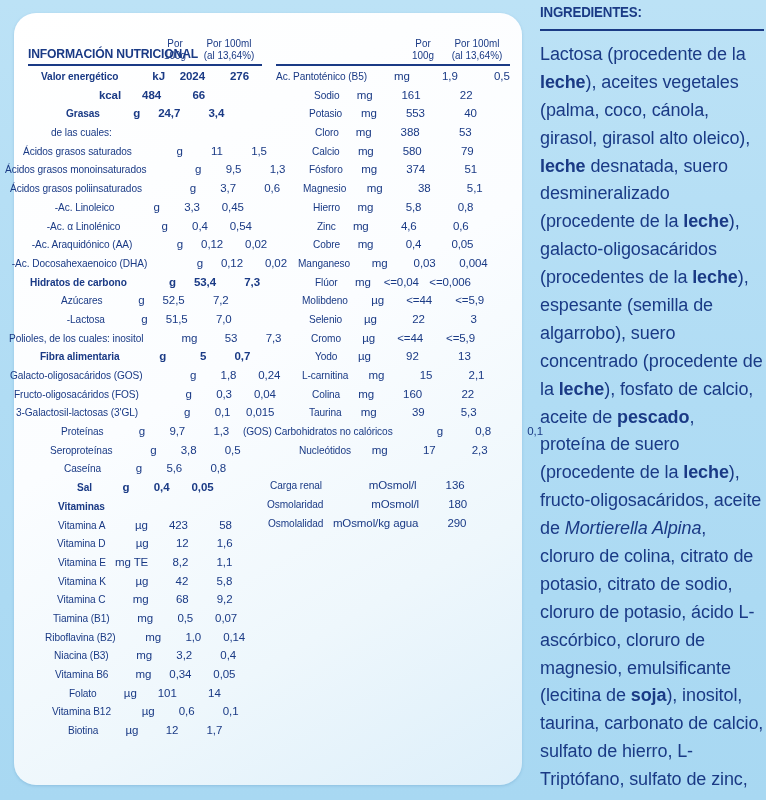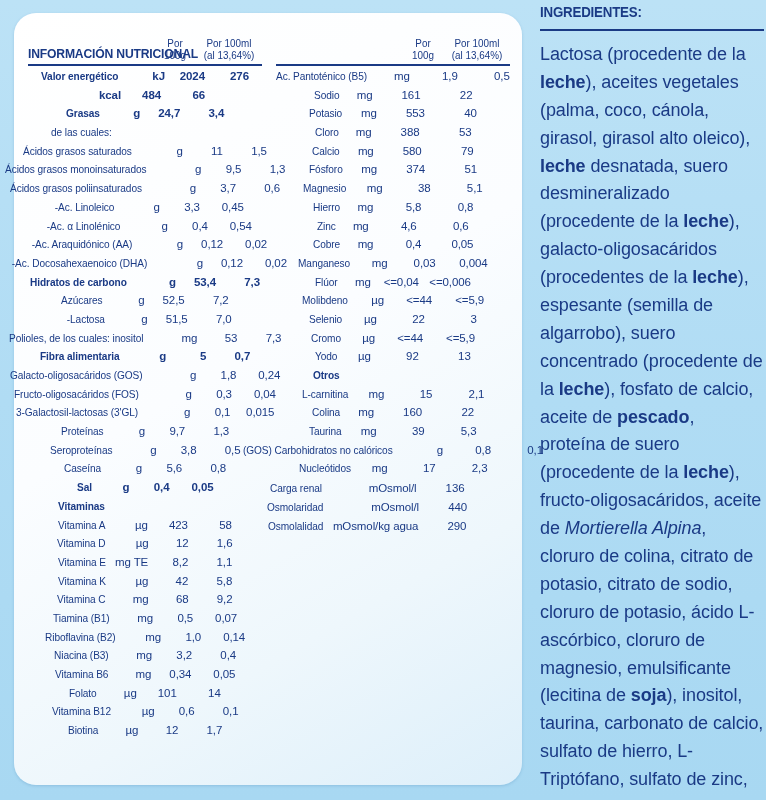--- a/index.html
+++ b/index.html
@@ -35,21 +35,21 @@
   .row .lbl{flex:1 1 0;min-width:0;white-space:nowrap;transform:scaleX(0.88);transform-origin:left;}
   .row.indent .lbl{padding-left:10px;}
   .row.bold{font-weight:bold;}
   .row .unit{width:36px;text-align:right;white-space:nowrap;}
   .row .v1{width:40px;text-align:right;white-space:nowrap;}
   .row .v2{width:44px;text-align:right;white-space:nowrap;}
   .col2 .row .unit{width:30px;}
   .col2 .row .v1{width:48px;}
   .col2 .row .v2{width:52px;}
   .row.extra .unit{width:88px;}
-  .row.extra-first{margin-top:1px;}
+  .row.extra-first{margin-top:17px;}
   .ingredients{
     position:absolute;left:540px;top:4px;width:224px;
   }
   .ingredients h2{
     margin:0;font-size:14px;font-weight:bold;letter-spacing:-0.2px;
     transform:scaleX(0.95);transform-origin:left;white-space:nowrap;
   }
   .ing-rule{height:2px;background:#1a3a85;margin:9px 0 10px 0;}
   .ing-text{font-size:18px;line-height:1.55;letter-spacing:-0.1px;}
   .ing-text b{font-weight:bold;}
@@ -395,26 +395,20 @@
           <span class="unit">µg</span>
           <span class="v1">&lt;=44</span>
           <span class="v2">&lt;=5,9</span>
         </div>
         <div class="row">
           <span class="lbl">Yodo</span>
           <span class="unit">µg</span>
           <span class="v1">92</span>
           <span class="v2">13</span>
         </div>
-        <div class="row bold">
-          <span class="lbl">Otros</span>
-          <span class="unit"></span>
-          <span class="v1"></span>
-          <span class="v2"></span>
-        </div>
         <div class="row">
           <span class="lbl">L-carnitina</span>
           <span class="unit">mg</span>
           <span class="v1">15</span>
           <span class="v2">2,1</span>
         </div>
         <div class="row">
           <span class="lbl">Colina</span>
           <span class="unit">mg</span>
           <span class="v1">160</span>
@@ -440,21 +434,21 @@
         </div>
         <div class="row extra extra-first">
           <span class="lbl">Carga renal</span>
           <span class="unit">mOsmol/l</span>
           <span class="v1">136</span>
           <span class="v2"></span>
         </div>
         <div class="row extra">
           <span class="lbl">Osmolaridad</span>
           <span class="unit">mOsmol/l</span>
-          <span class="v1">440</span>
+          <span class="v1">180</span>
           <span class="v2"></span>
         </div>
         <div class="row extra">
           <span class="lbl">Osmolalidad</span>
           <span class="unit">mOsmol/kg agua</span>
           <span class="v1">290</span>
           <span class="v2"></span>
         </div>
       </div>
   </div>

